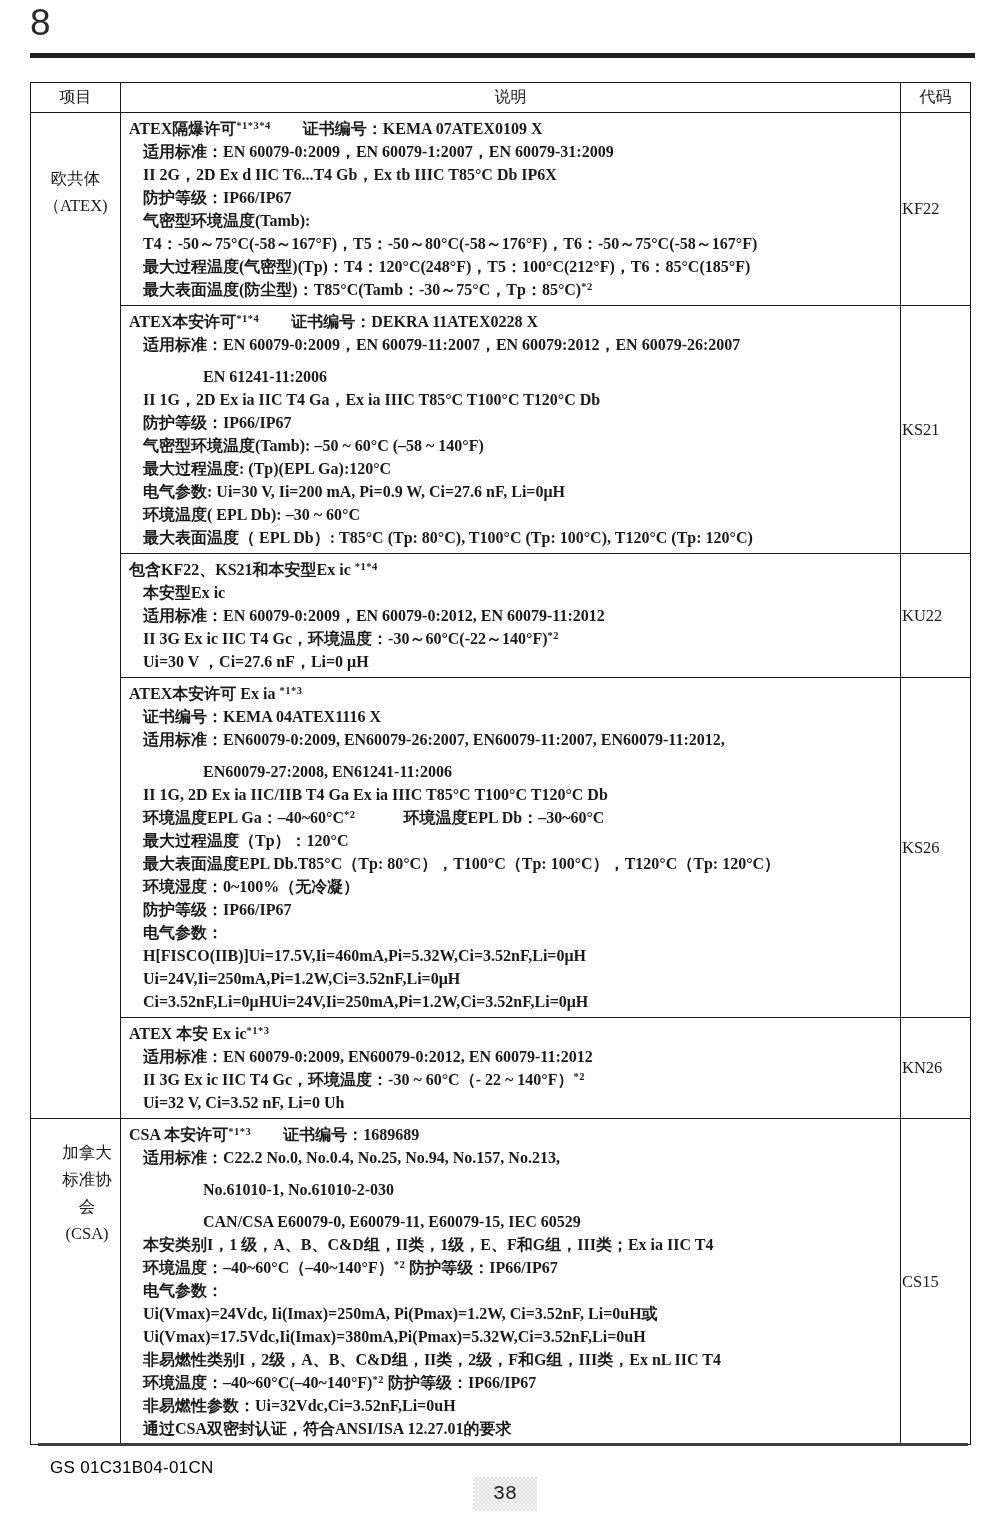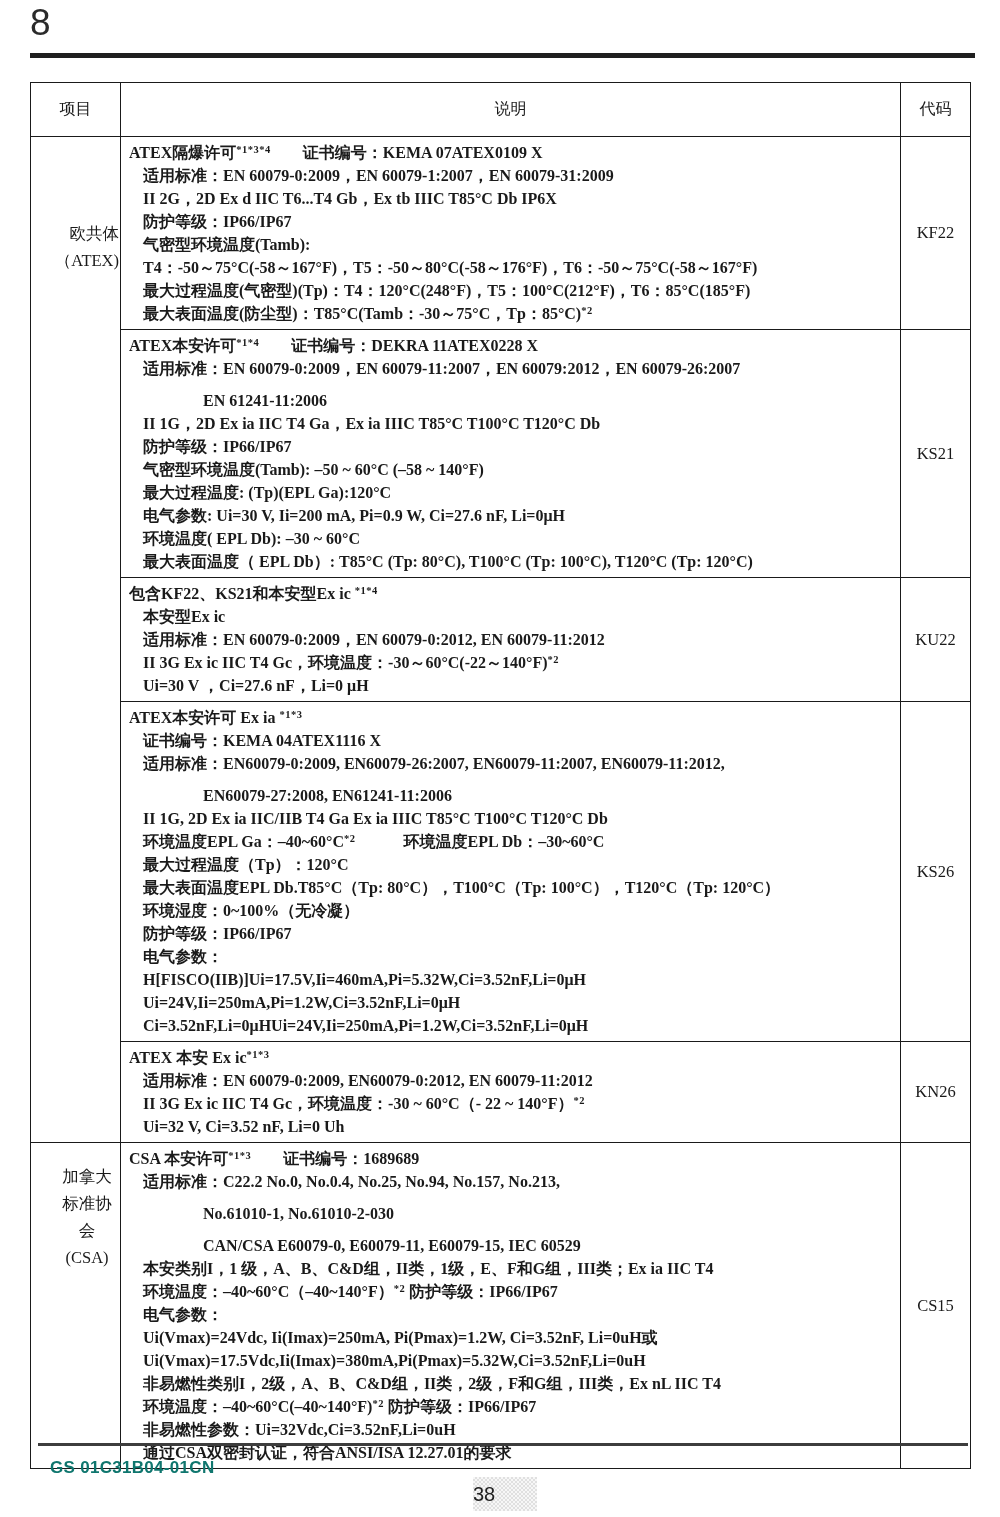--- a/index.html
+++ b/index.html
@@ -17,42 +17,42 @@
   }
   .top-rule{position:absolute;left:30px;top:53px;width:945px;height:5px;background:#1f1f1f;}
 
   table.spec-table{
     position:absolute;left:30px;top:82px;width:940px;
     border-collapse:collapse;table-layout:fixed;
   }
   .spec-table th,.spec-table td{border:1.6px solid #1a1a1a;}
   .spec-table thead th{
     height:20px;font-size:16px;font-weight:normal;
-    text-align:center;padding:16px;
+    text-align:center;padding:4px;
   }
   td.desc-cell{vertical-align:top;padding:4px 4px 4px 8px;font-size:16px;}
   .line{line-height:23px;white-space:nowrap;overflow:hidden;font-weight:bold;}
   .l1{padding-left:14px;}
   .l2{padding-left:74px;margin-top:9px;}
   sup{font-size:10.5px;vertical-align:5px;line-height:0;letter-spacing:0.5px;}
   td.item-cell{vertical-align:top;font-size:16.5px;line-height:27px;}
-  td.item-cell.group-0{padding-top:83px;text-align:right;font-family:Liberation Serif, serif;}
+  td.item-cell.group-0{padding-top:52px;text-align:center;font-family:Liberation Serif, serif;}
   td.item-cell.group-1{padding-top:20px;text-align:center;padding-left:24px;}
-  td.code-cell{text-align:center;vertical-align:middle;font-size:16.5px;}
+  td.code-cell{vertical-align:middle;font-size:16.5px;}
 
   .footer-rule{position:absolute;left:38px;top:1443px;width:930px;height:3px;background:#3d3d3d;}
   .doc-number{
     position:absolute;left:50px;top:1458px;
     font-family:"Liberation Sans","DejaVu Sans",sans-serif;
-    font-size:17px;color:#0f766e;letter-spacing:0.3px;font-weight:bold;
+    font-size:17px;color:#000000;letter-spacing:0.3px;
   }
   .page-number-box{
     position:absolute;left:473px;top:1477px;width:64px;height:34px;
-    line-height:34px;text-align:left;
-    font-family:Liberation Sans, sans-serif;
+    line-height:34px;text-align:center;
+    font-family:Liberation Mono, monospace;
     font-size:20px;color:#222;
     background:repeating-conic-gradient(#e0e0e0 0% 25%, #f7f7f7 0% 50%);
     background-size:4px 4px;
   }
 </style>
 </head>
 <body>
 
 <div class="page">
 

